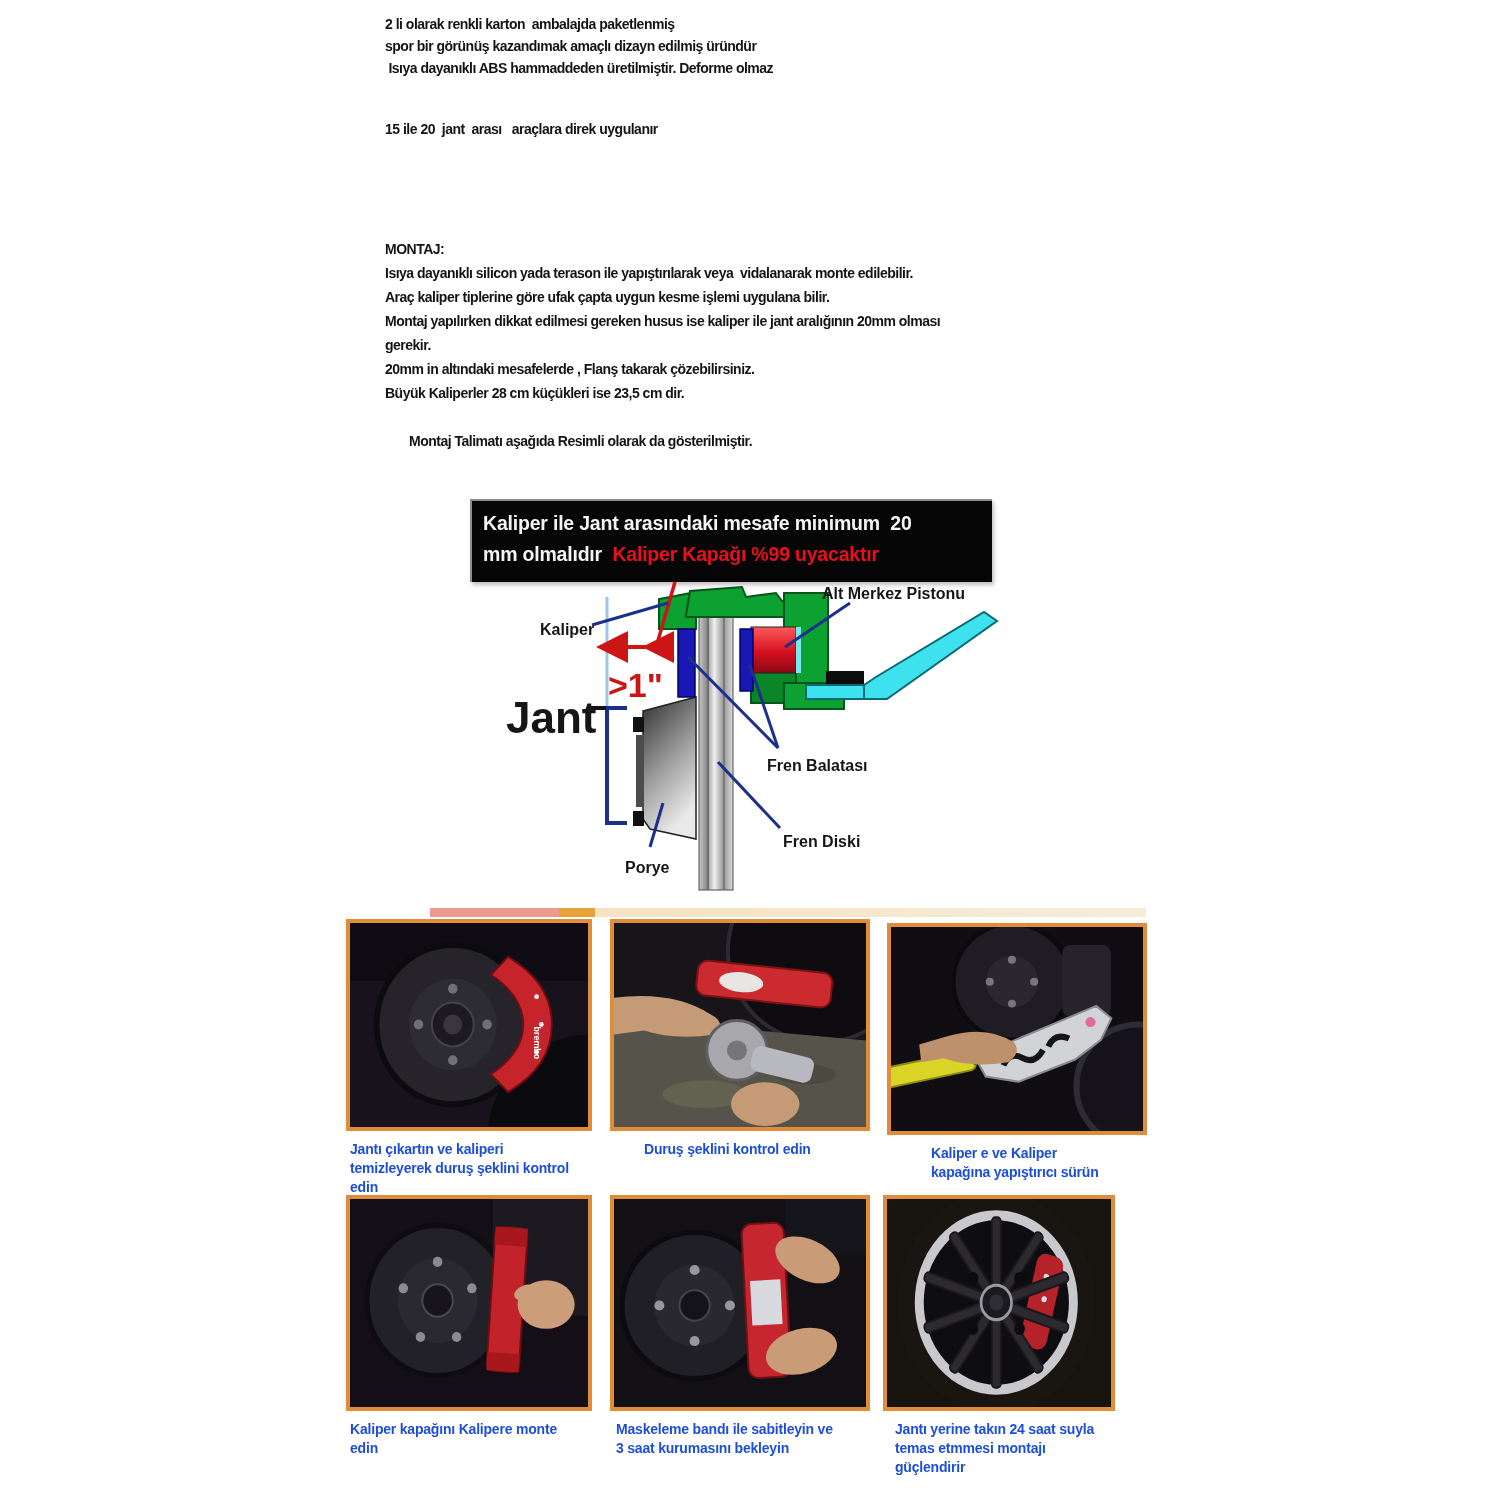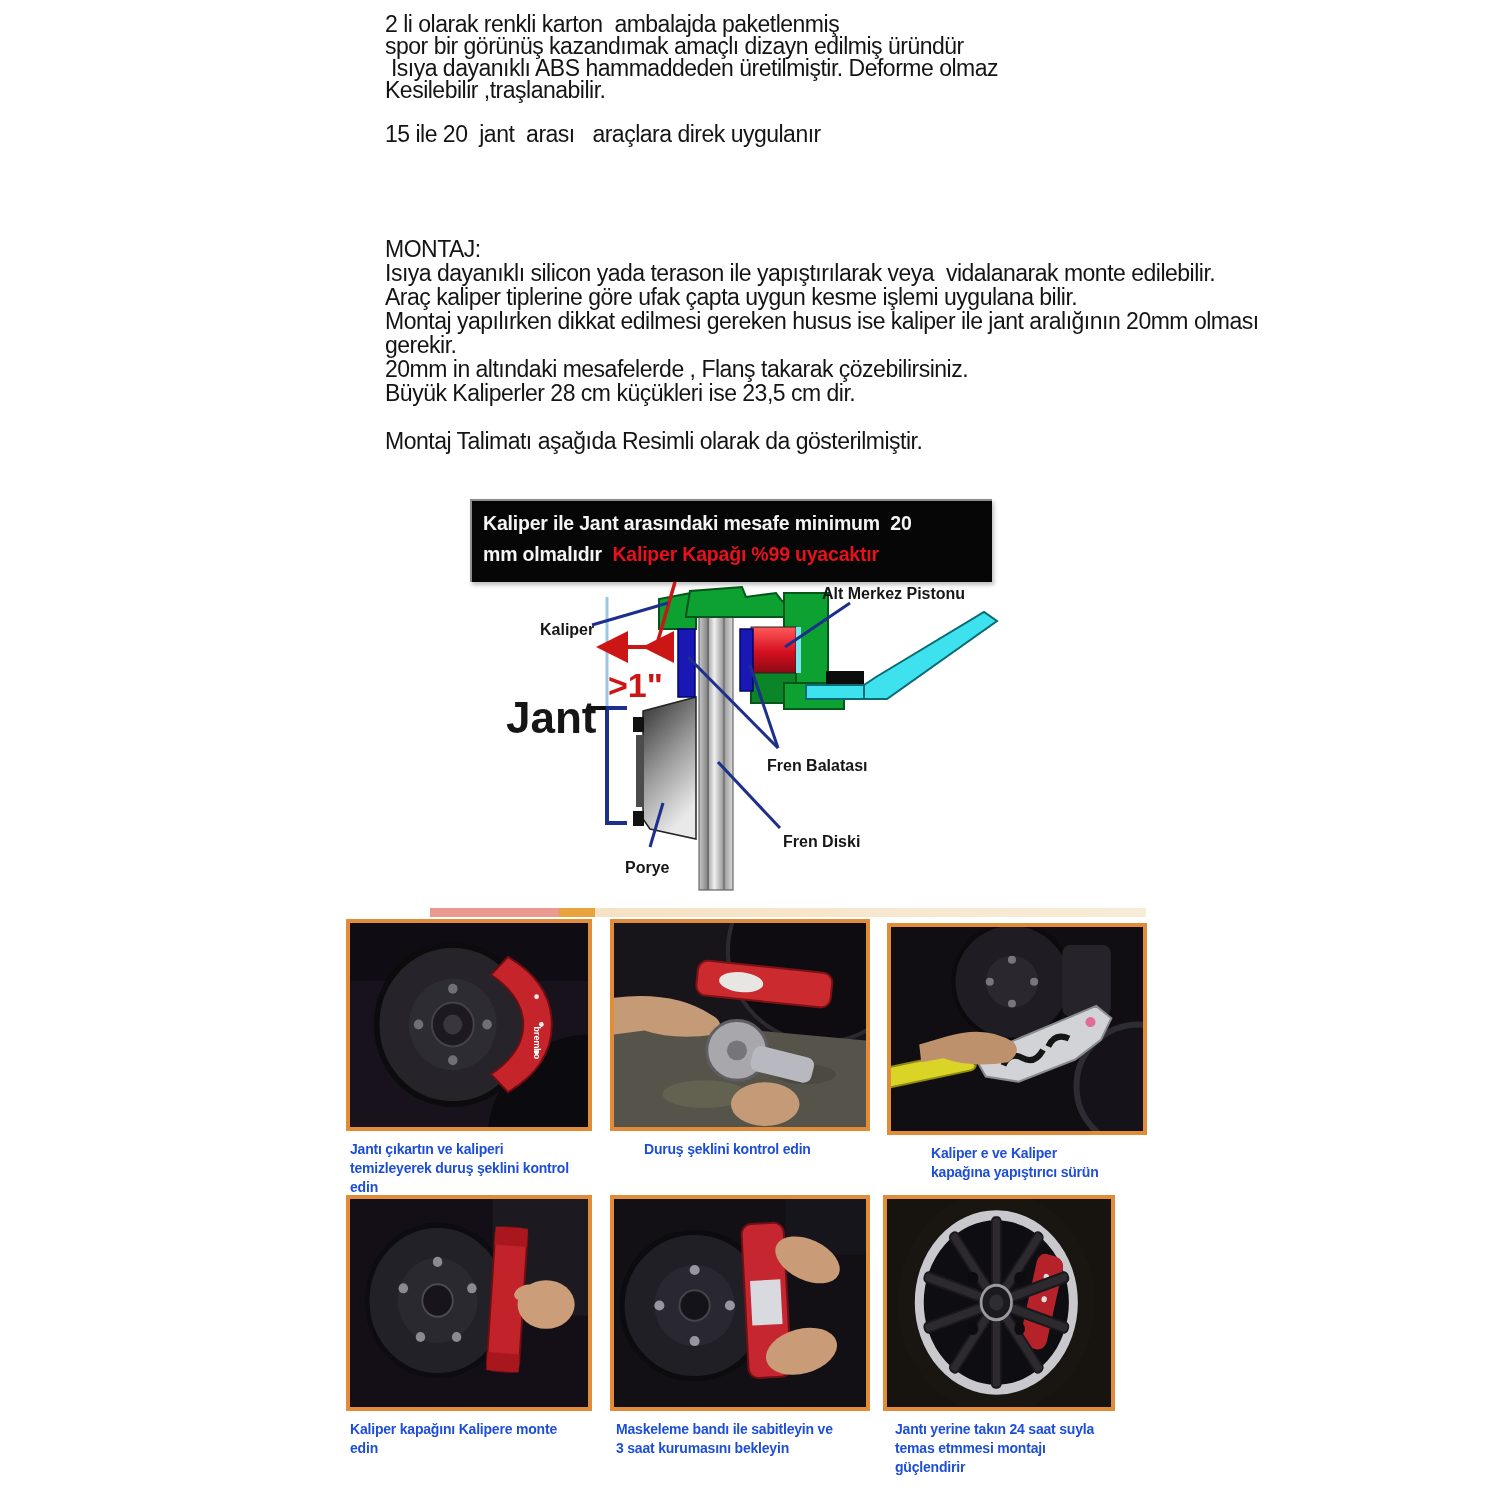--- a/index.html
+++ b/index.html
@@ -1,24 +1,24 @@
 <!DOCTYPE html>
 <html><head>
 <meta charset="utf-8">
 <style>
   html,body{margin:0;padding:0;background:#ffffff;}
   .canvas{position:relative;width:1500px;height:1500px;background:#ffffff;overflow:hidden;
           font-family:"Liberation Sans", sans-serif;color:#111;}
   .abs{position:absolute;}
 
   
-  .tblock{font-weight:normal;font-size:23px;letter-spacing:-0.5px;color:#141414;}
+  .tblock{font-weight:bold;font-size:14px;letter-spacing:-0.5px;color:#141414;}
   .tblock .ln{white-space:pre;line-height:22px;}
   .montaj .ln{line-height:24px;}
-  .montaj .footer{margin-top:24px;}
+  .montaj .footer{margin-top:24px;margin-left:24px;}
 
   
   .banner{left:470px;top:499px;width:522px;height:83px;background:#060606;
           box-sizing:border-box;padding:9px 13px 0 13px;
           box-shadow:inset 2px 2px 0 #8d8d8d, 2px 3px 4px rgba(0,0,0,.25);}
   .banner .bl{font-weight:bold;font-size:19.5px;line-height:31px;white-space:pre;color:#f4f4f4;letter-spacing:-0.2px;}
   .banner .red{color:#e8101c;}
 
   
   .diagram{left:440px;top:585px;width:570px;height:360px;overflow:visible;}
@@ -34,21 +34,20 @@
 </style>
 </head>
 <body>
 
 <div class="canvas">
 
   <section class="abs tblock" style="left:385px;top:13px;">
     <div class="ln">2 li olarak renkli karton  ambalajda paketlenmiş</div>
     <div class="ln">spor bir görünüş kazandımak amaçlı dizayn edilmiş üründür</div>
     <div class="ln"> Isıya dayanıklı ABS hammaddeden üretilmiştir. Deforme olmaz</div>
-    <div class="ln">Kesilebilir ,traşlanabilir.</div>
   </section>
   <div class="abs tblock ln" style="left:385px;top:121px;white-space:pre;">15 ile 20  jant  arası   araçlara direk uygulanır</div>
 
   <section class="abs tblock montaj" style="left:385px;top:237px;">
     <div class="ln">MONTAJ:</div>
     <div class="ln">Isıya dayanıklı silicon yada terason ile yapıştırılarak veya  vidalanarak monte edilebilir.</div>
     <div class="ln">Araç kaliper tiplerine göre ufak çapta uygun kesme işlemi uygulana bilir.</div>
     <div class="ln">Montaj yapılırken dikkat edilmesi gereken husus ise kaliper ile jant aralığının 20mm olması</div>
     <div class="ln">gerekir.</div>
     <div class="ln">20mm in altındaki mesafelerde , Flanş takarak çözebilirsiniz.</div>

